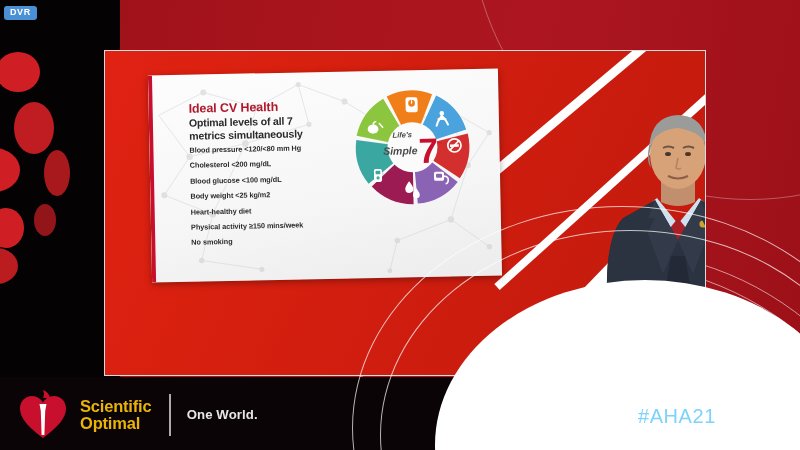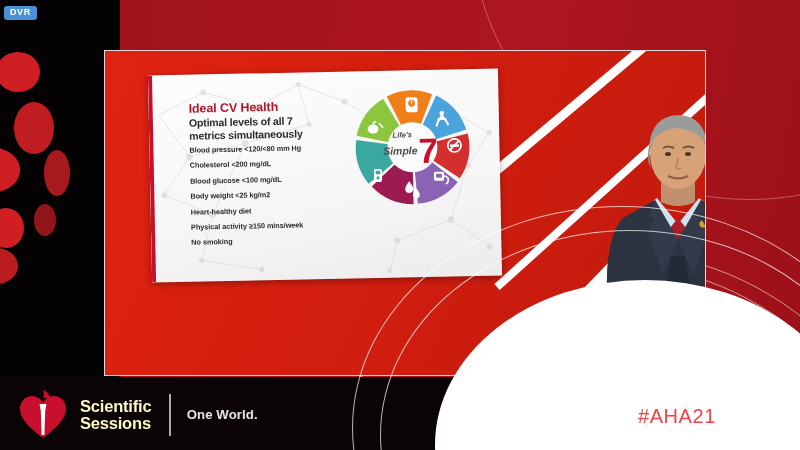--- a/index.html
+++ b/index.html
@@ -31,33 +31,33 @@
     font-family:"Liberation Sans",sans-serif; line-height:1;
   }
 
   
   .bottom-bar{
     position:absolute; left:0; bottom:0; width:800px; height:73px;
     background:#0a0407; z-index:20;
   }
   .logo-wrap{ position:absolute; left:18px; bottom:9px; display:flex; align-items:center; z-index:25; }
   .aha-mark{ width:50px; height:52px; }
-  .ss-text{ margin-left:12px; color:#fef9c3; font-weight:bold; font-size:16.5px; line-height:1.02; letter-spacing:-.2px; }
+  .ss-text{ margin-left:12px; color:#eab308; font-weight:bold; font-size:16.5px; line-height:1.02; letter-spacing:-.2px; }
   .divider{ width:1.3px; height:42px; background:#c9c9c9; margin:0 16px 0 18px; opacity:.85; }
   .tagline{ color:#e6e6e6; font-size:13.2px; line-height:1.22; letter-spacing:.1px;font-weight:bold; }
 
   
   .white-disc{
     position:absolute; right:-55px; bottom:-160px; width:420px; height:330px;
     background:#fff; border-radius:50%; z-index:21;
   }
   .disc-arc{ position:absolute; border-radius:50%; border:1px solid rgba(255,255,255,.7); z-index:22; }
   .hashtag{
     position:absolute; right:84px; bottom:22px; z-index:30;
-    color:#ef4444; font-size:20px; letter-spacing:.6px;
+    color:#7dd3fc; font-size:20px; letter-spacing:.6px;
   }
 
   
   .red-stage{
     position:absolute; left:104px; top:50px; width:602px; height:326px; z-index:6;
     background:linear-gradient(115deg,#e02213 0%,#d8200f 28%,#cf1d0f 55%,#c01a0d 100%);
     border:1.5px solid #dcdcdc; overflow:hidden;
   }
   .stage-swoosh{ position:absolute; background:#fff; }
 
@@ -336,21 +336,21 @@
 
   <div class="logo-wrap">
     <svg class="aha-mark" viewBox="0 0 50 52">
       <path d="M25 49 C10 38 2 29 2 19.5 C2 12 7.5 7 14 7 C19 7 23 10 25 13.5 C27 10 31 7 36 7 C42.5 7 48 12 48 19.5 C48 29 40 38 25 49 Z" fill="#c8102e"></path>
       <path d="M25 1 C30 3 33 7 31.5 12 C30 9 27 8 25 9 C26.5 6 26 3 25 1 Z" fill="#c8102e"></path>
       <path d="M21.5 15 L28.5 15 L27.2 22 L22.8 22 Z" fill="#fff"></path>
       <path d="M22.8 22 L27.2 22 L26.4 46 L23.6 46 Z" fill="#fff"></path>
     </svg>
     <div class="ss-text">
       <div>Scientific</div>
-      <div>Sessions</div>
+      <div>Optimal</div>
     </div>
     <div class="divider"></div>
     <div class="tagline">
       <div>One World.</div>
     </div>
   </div>
 
 </div>
 
 </body></html>

